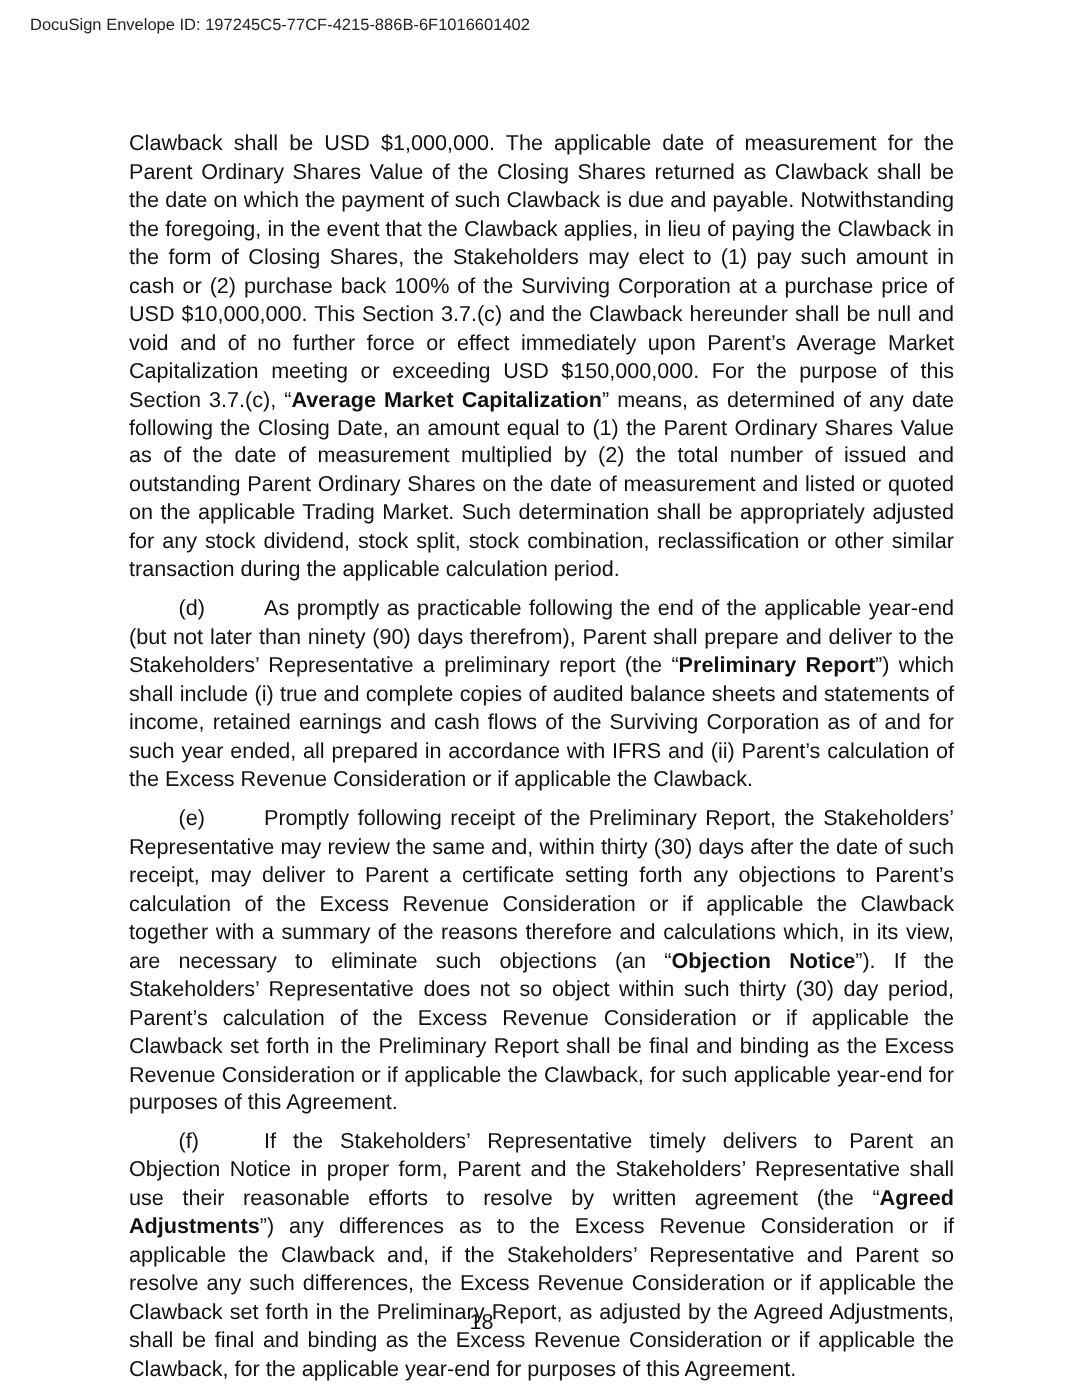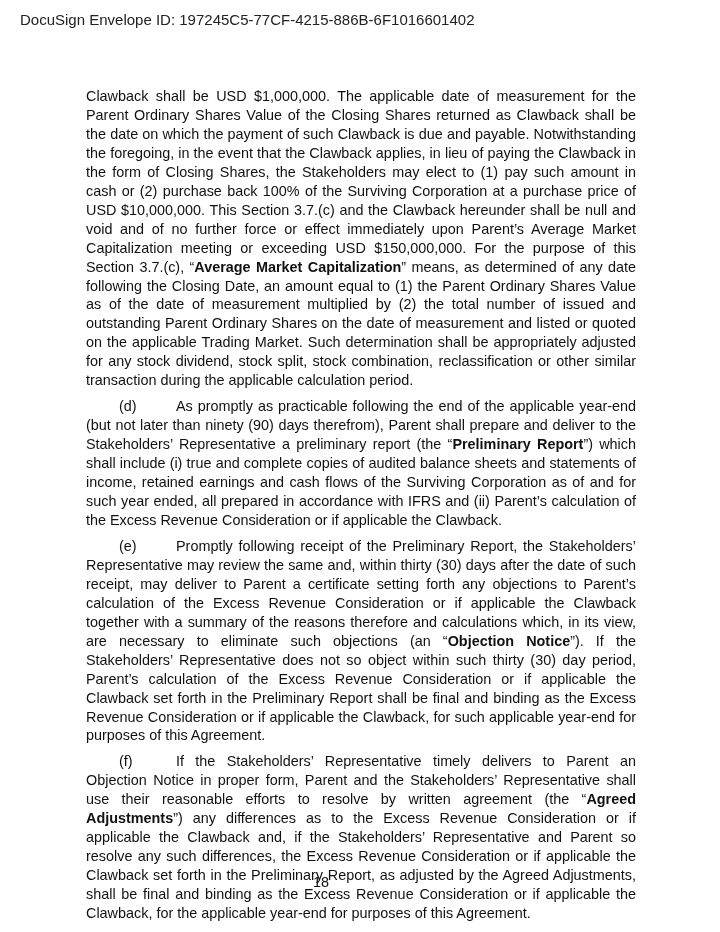--- a/index.html
+++ b/index.html
@@ -1,18 +1,18 @@
 <!DOCTYPE html>
 <html><head>
 <meta charset="utf-8">
 <style>
   html, body { margin: 0; padding: 0; background: #ffffff; }
   body { width: 720px; height: 932px; position: relative; overflow: hidden;
          font-family: "Liberation Sans", sans-serif; color: #111; }
-  .envelope { position: absolute; left: 20px; top: 11px; font-size: 15px; color: #222; }
+  .envelope { position: absolute; left: 20px; top: 11px; font-size: 11px; color: #222; }
   .content { position: absolute; left: 86px; top: 87px; width: 550px;
              font-size: 14.4px; line-height: 18.95px; }
   .para { margin: 0 0 7px 0; text-align: justify; }
   .lbl { display: inline-block; padding-left: 33px; width: 57px; }
   .u { }
   b { font-weight: bold; margin-top: 44px; }
   .page-num { position: absolute; left: 0; width: 642px; top: 874px; text-align: center; font-size: 14.4px; }
 </style>
 </head>
 <body>

